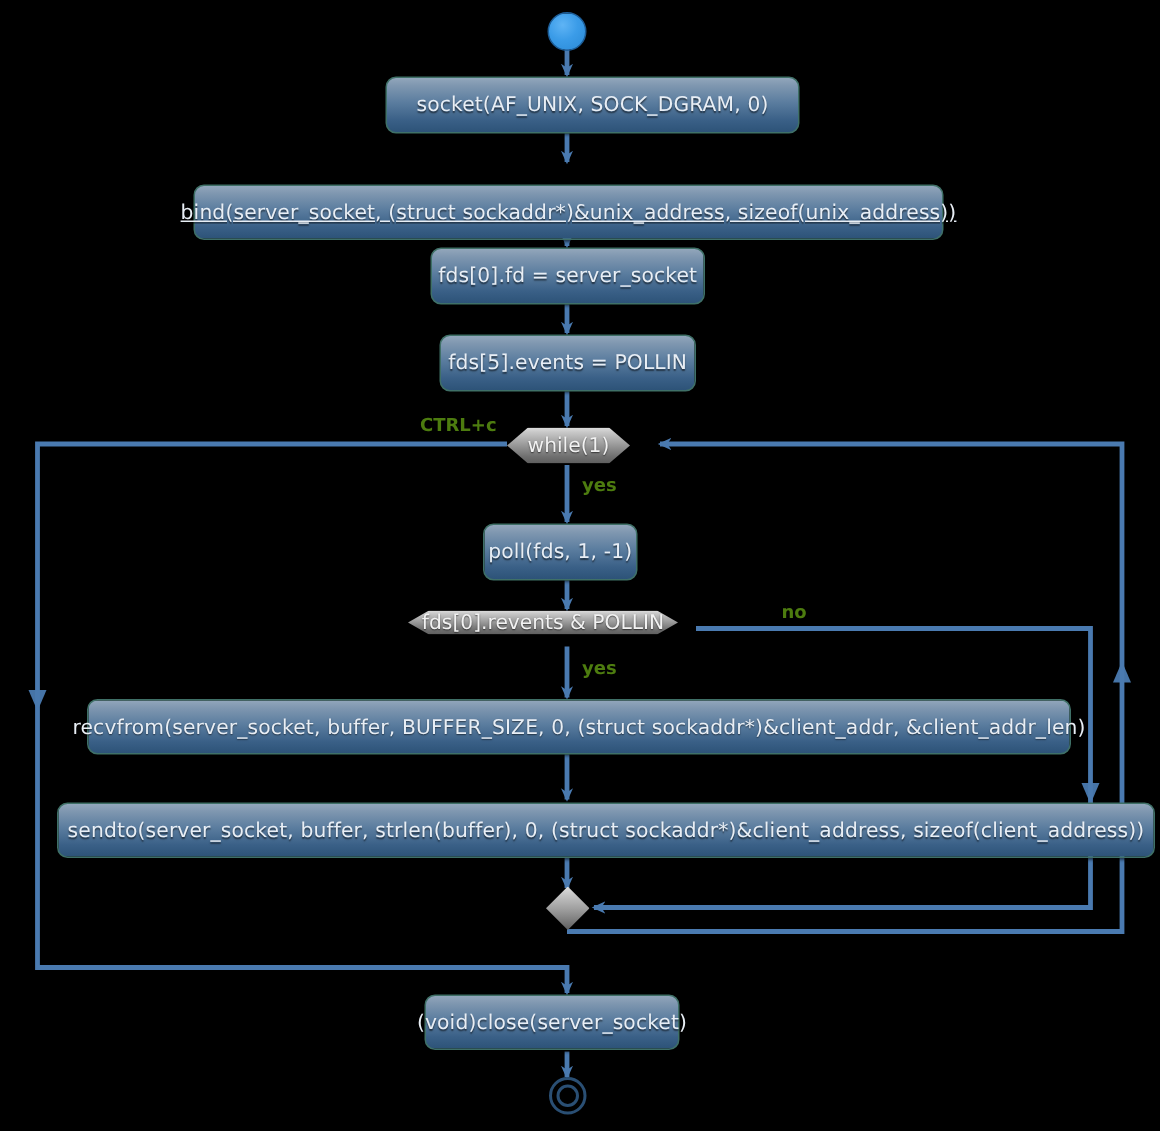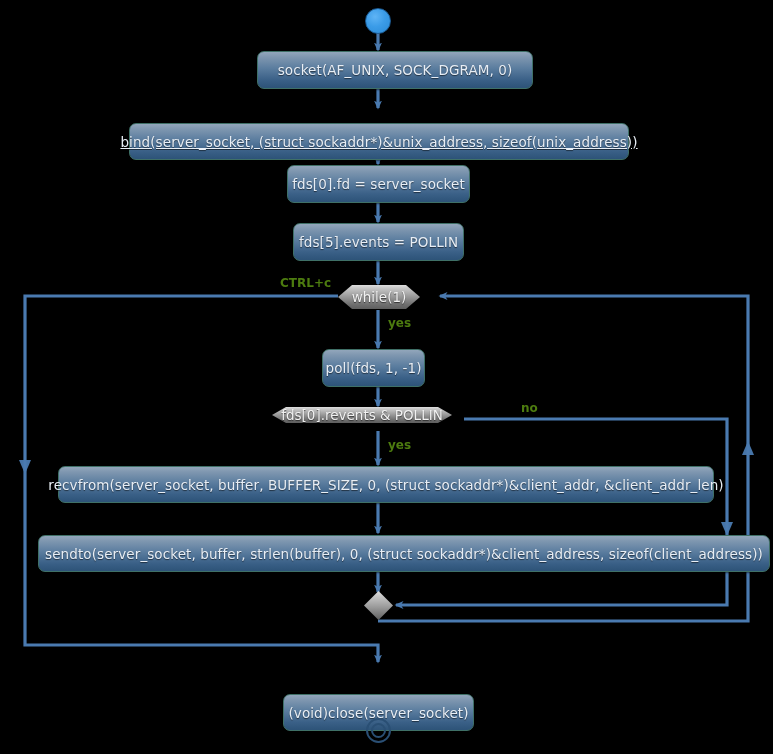--- a/index.html
+++ b/index.html
@@ -168,21 +168,21 @@
   <div class="node" style="left:58px; top:466px; width:656px; height:37px;">
     <span>recvfrom(server_socket, buffer, BUFFER_SIZE, 0, (struct sockaddr*)&amp;client_addr, &amp;client_addr_len)</span>
   </div>
 
   <div class="node" style="left:38px; top:535px; width:732px; height:37px;">
     <span>sendto(server_socket, buffer, strlen(buffer), 0, (struct sockaddr*)&amp;client_address, sizeof(client_address))</span>
   </div>
 
   <div class="diamond" style="left:364px; top:591px; width:29px; height:29px;"></div>
 
-  <div class="node" style="left:283px; top:663px; width:191px; height:37px;margin-top:31px;">
+  <div class="node" style="left:283px; top:663px; width:170px; height:37px;">
     <span>(void)close(server_socket)</span>
   </div>
 
   <div class="end-ring-outer" style="left:366px; top:718px; width:25px; height:25px;"></div>
   <div class="end-ring-inner" style="left:371px; top:723px; width:15px; height:15px;"></div>
 
   <div class="edge-label" style="left:280px; top:276px;">CTRL+c</div>
   <div class="edge-label" style="left:388px; top:316px;">yes</div>
   <div class="edge-label" style="left:476px; top:401px;margin-left:45px;">no</div>
   <div class="edge-label" style="left:388px; top:438px;">yes</div>

